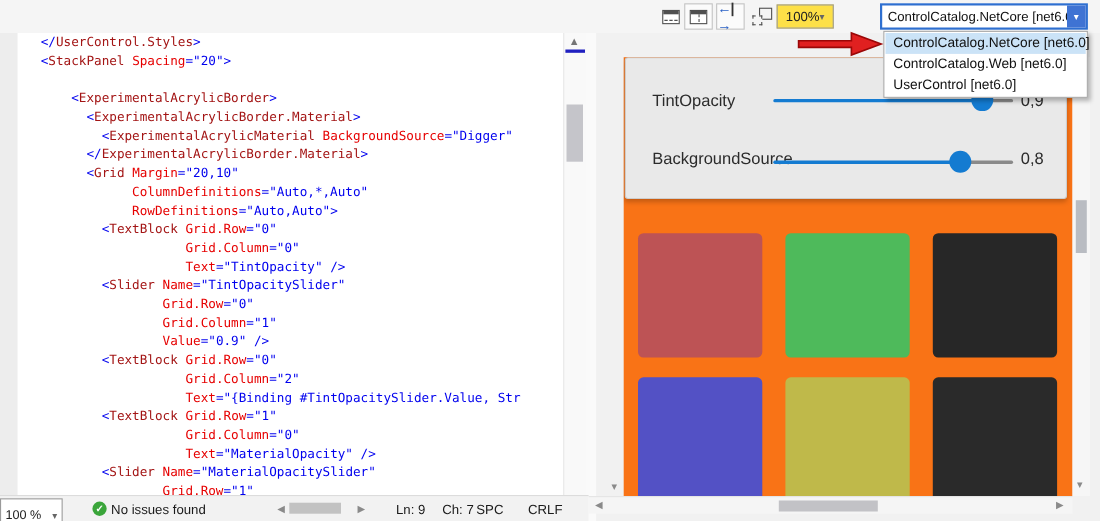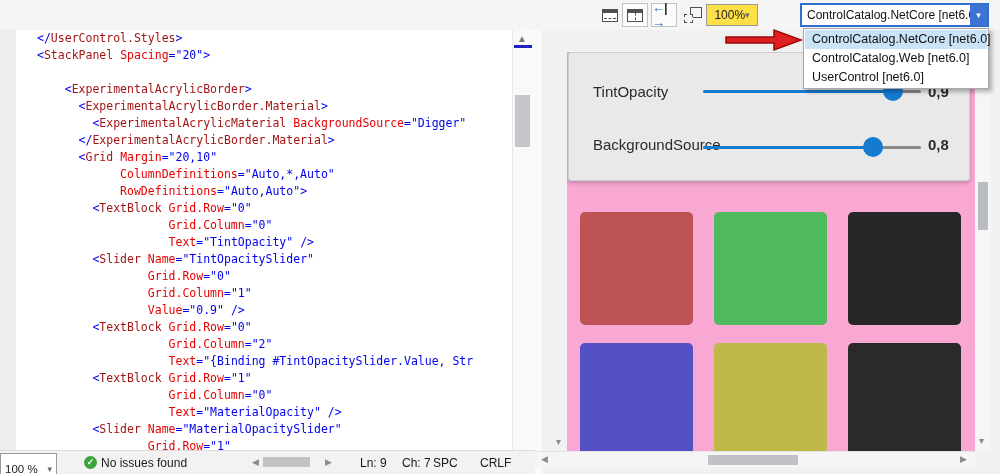--- a/index.html
+++ b/index.html
@@ -57,27 +57,27 @@
     font-size:11.5px; color:#222; display:flex; align-items:center; justify-content:space-between; padding:0 4px; }
   .chk { position:absolute; left:84px; top:5px; width:13px; height:13px; border-radius:50%; background:#3aa53a; color:#fff;
     font-size:9px; font-weight:bold; text-align:center; line-height:13px; }
   .sitem { position:absolute; top:5px; font-size:12px; color:#1a1a1a; white-space:nowrap; }
   .hsb-ed-arrow { position:absolute; top:6px; font-size:9px; color:#8a8a8a; }
   .hsb-ed-thumb { position:absolute; left:263px; top:6px; width:47px; height:10px; background:#c2c2c2; }
 
   
   .preview-bg { position:absolute; left:532px; top:30px; width:468px; height:444px; background:#f1f1f1; }
   .pv-strip { position:absolute; left:0px; top:0px; width:10px; height:444px; background:#fafafa; }
-  .window { position:absolute; left:567px; top:52px; width:408px; height:399px; background:#f9a8d4; overflow:hidden; }
+  .window { position:absolute; left:567px; top:52px; width:408px; height:399px; background:#f97316; overflow:hidden; }
   .acrylic { position:absolute; left:1px; top:0px; width:402px; height:129px; background:#e9e9e9;
     border:1px solid #cdcdcd; border-radius:3px; box-shadow:0 2px 5px rgba(0,0,0,.22); }
   .sl-label { position:absolute; font-size:15px; color:#2b2b2b; }
   .track { position:absolute; height:3px; border-radius:2px; }
   .thumb-c { position:absolute; width:20px; height:20px; border-radius:50%; }
-  .sl-val { position:absolute; font-size:15px; color:#2b2b2b;font-weight:bold; }
+  .sl-val { position:absolute; font-size:15px; color:#2b2b2b; }
   .sq { position:absolute; width:113px; height:113px; border-radius:5px; }
 
   
   .pv-vsb { position:absolute; left:975px; top:52px; width:16px; height:399px; background:#f6f6f6; }
   .pv-vsb .thumb { position:absolute; left:3px; top:130px; width:10px; height:48px; background:#b9bcc2; }
   .pv-down { position:absolute; font-size:10px; color:#8a8a8a; z-index:5; }
   .pv-hsb { position:absolute; left:535px; top:451px; width:440px; height:16px; background:#f5f5f5; border-top:1px solid #e4e4e4; }
   .pv-hsb .la { position:absolute; left:6px; top:2px; font-size:9px; color:#8a8a8a; }
   .pv-hsb .ra { position:absolute; right:8px; top:2px; font-size:9px; color:#8a8a8a; }
   .pv-hsb .thumb { position:absolute; left:173px; top:3px; width:90px; height:10px; background:#c2c2c6; }

